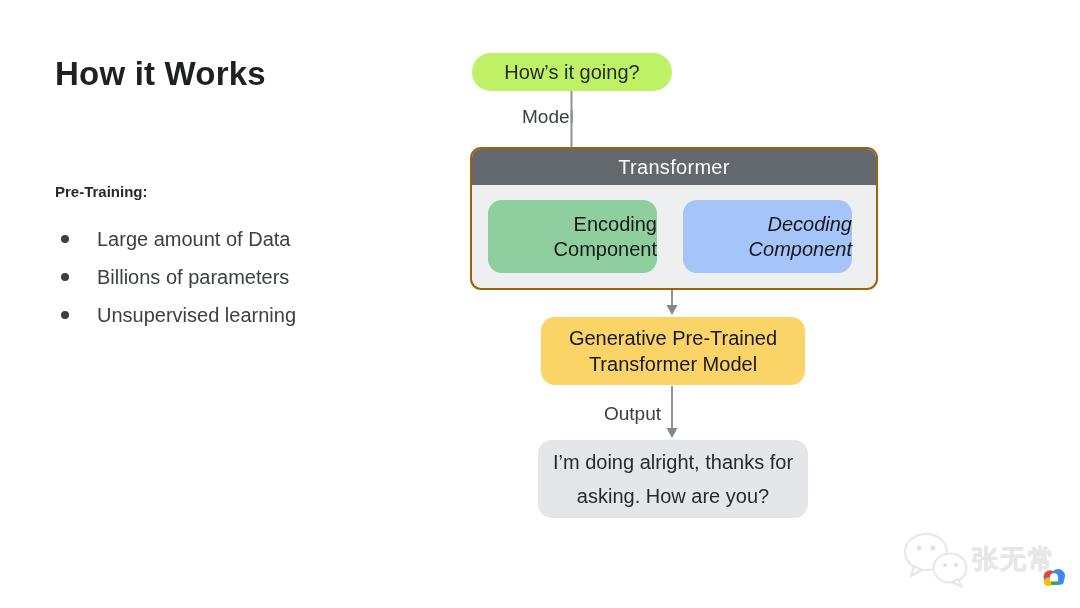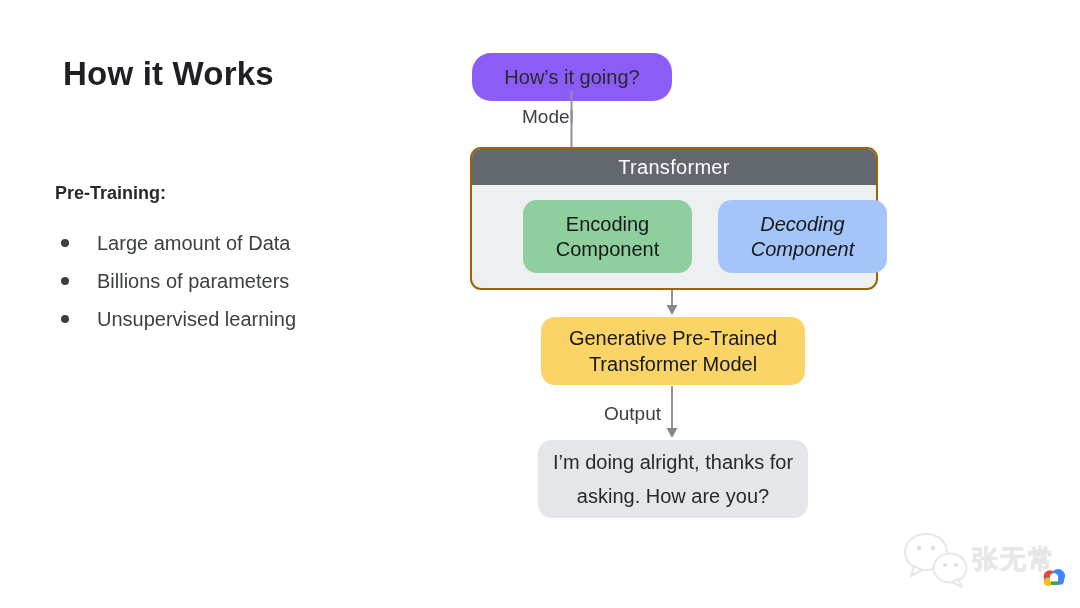--- a/index.html
+++ b/index.html
@@ -9,42 +9,42 @@
     background: #ffffff;
     position: relative;
     overflow: hidden;
     color: #202124;
   }
   .slide { position: absolute; inset: 0; background: #ffffff; }
 
   
   .title {
     position: absolute; left: 55px; top: 55px;
-    font-size: 33px; font-weight: 700; letter-spacing: 0.2px; color: #1f2023; margin-left: 8px;
+    font-size: 33px; font-weight: 700; letter-spacing: 0.2px; color: #1f2023;
   }
   .left-panel { position: absolute; left: 55px; top: 183px; width: 360px; }
-  .left-heading { font-size: 18px; font-weight: 700; color: #28292c; margin-bottom: 20px; }
+  .left-heading { font-size: 15px; font-weight: 700; color: #28292c; margin-bottom: 20px; }
   .bullets { list-style: none; }
   .bullets li {
     display: flex; align-items: center; gap: 28px;
     font-size: 20px; color: #3c4043; height: 38px;
   }
   .bullet-dot {
     width: 8px; height: 8px; border-radius: 50%; background: #3c4043; flex: 0 0 8px;
     margin-left: 6px;
   }
 
   
   .bubble {
     position: absolute; display: flex; align-items: center; justify-content: center;
     text-align: center; font-size: 20px; color: #28292c;
   }
   .bubble-top {
-    left: 472px; top: 53px; width: 200px; height: 48px;
-    background: #8b5cf6; border-radius: 19px;
+    left: 472px; top: 53px; width: 200px; height: 38px;
+    background: #bef264; border-radius: 19px;
   }
   .bubble-bottom {
     left: 538px; top: 440px; width: 270px; height: 78px;
     background: #e4e6ea; border-radius: 14px;
     line-height: 34px; padding: 0 14px;
   }
   .flow-label {
     position: absolute; font-size: 19px; color: #3c4043;
   }
   .label-input  { left: 522px; top: 106px; }
@@ -55,22 +55,22 @@
     background: #edeff1; border: 2px solid #a16207; border-radius: 11px;
     overflow: hidden;
   }
   .transformer-header {
     height: 36px; background: #63676e; color: #fdfdfd;
     display: flex; align-items: center; justify-content: center;
     font-size: 20px; letter-spacing: 0.3px;
   }
   .component {
     position: absolute; width: 169px; height: 73px; border-radius: 14px;
-    display: flex; align-items: center; justify-content: center; text-align: center;
-    font-size: 20px; line-height: 25px; color: #17181a; margin-left: 35px;
+    display: flex; align-items: center; justify-content: center; text-align: right;
+    font-size: 20px; line-height: 25px; color: #17181a;
   }
   .encoder { left: 488px; top: 200px; background: #8fce9d; }
   .decoder { left: 683px; top: 200px; background: #a5c4f7; font-style: italic; }
 
   .model-box {
     position: absolute; left: 541px; top: 317px; width: 264px; height: 68px;
     background: #fad466; border-radius: 14px;
     display: flex; align-items: center; justify-content: center; text-align: center;
     font-size: 20px; line-height: 26px; color: #17181a; padding: 16px 10px;
   }

